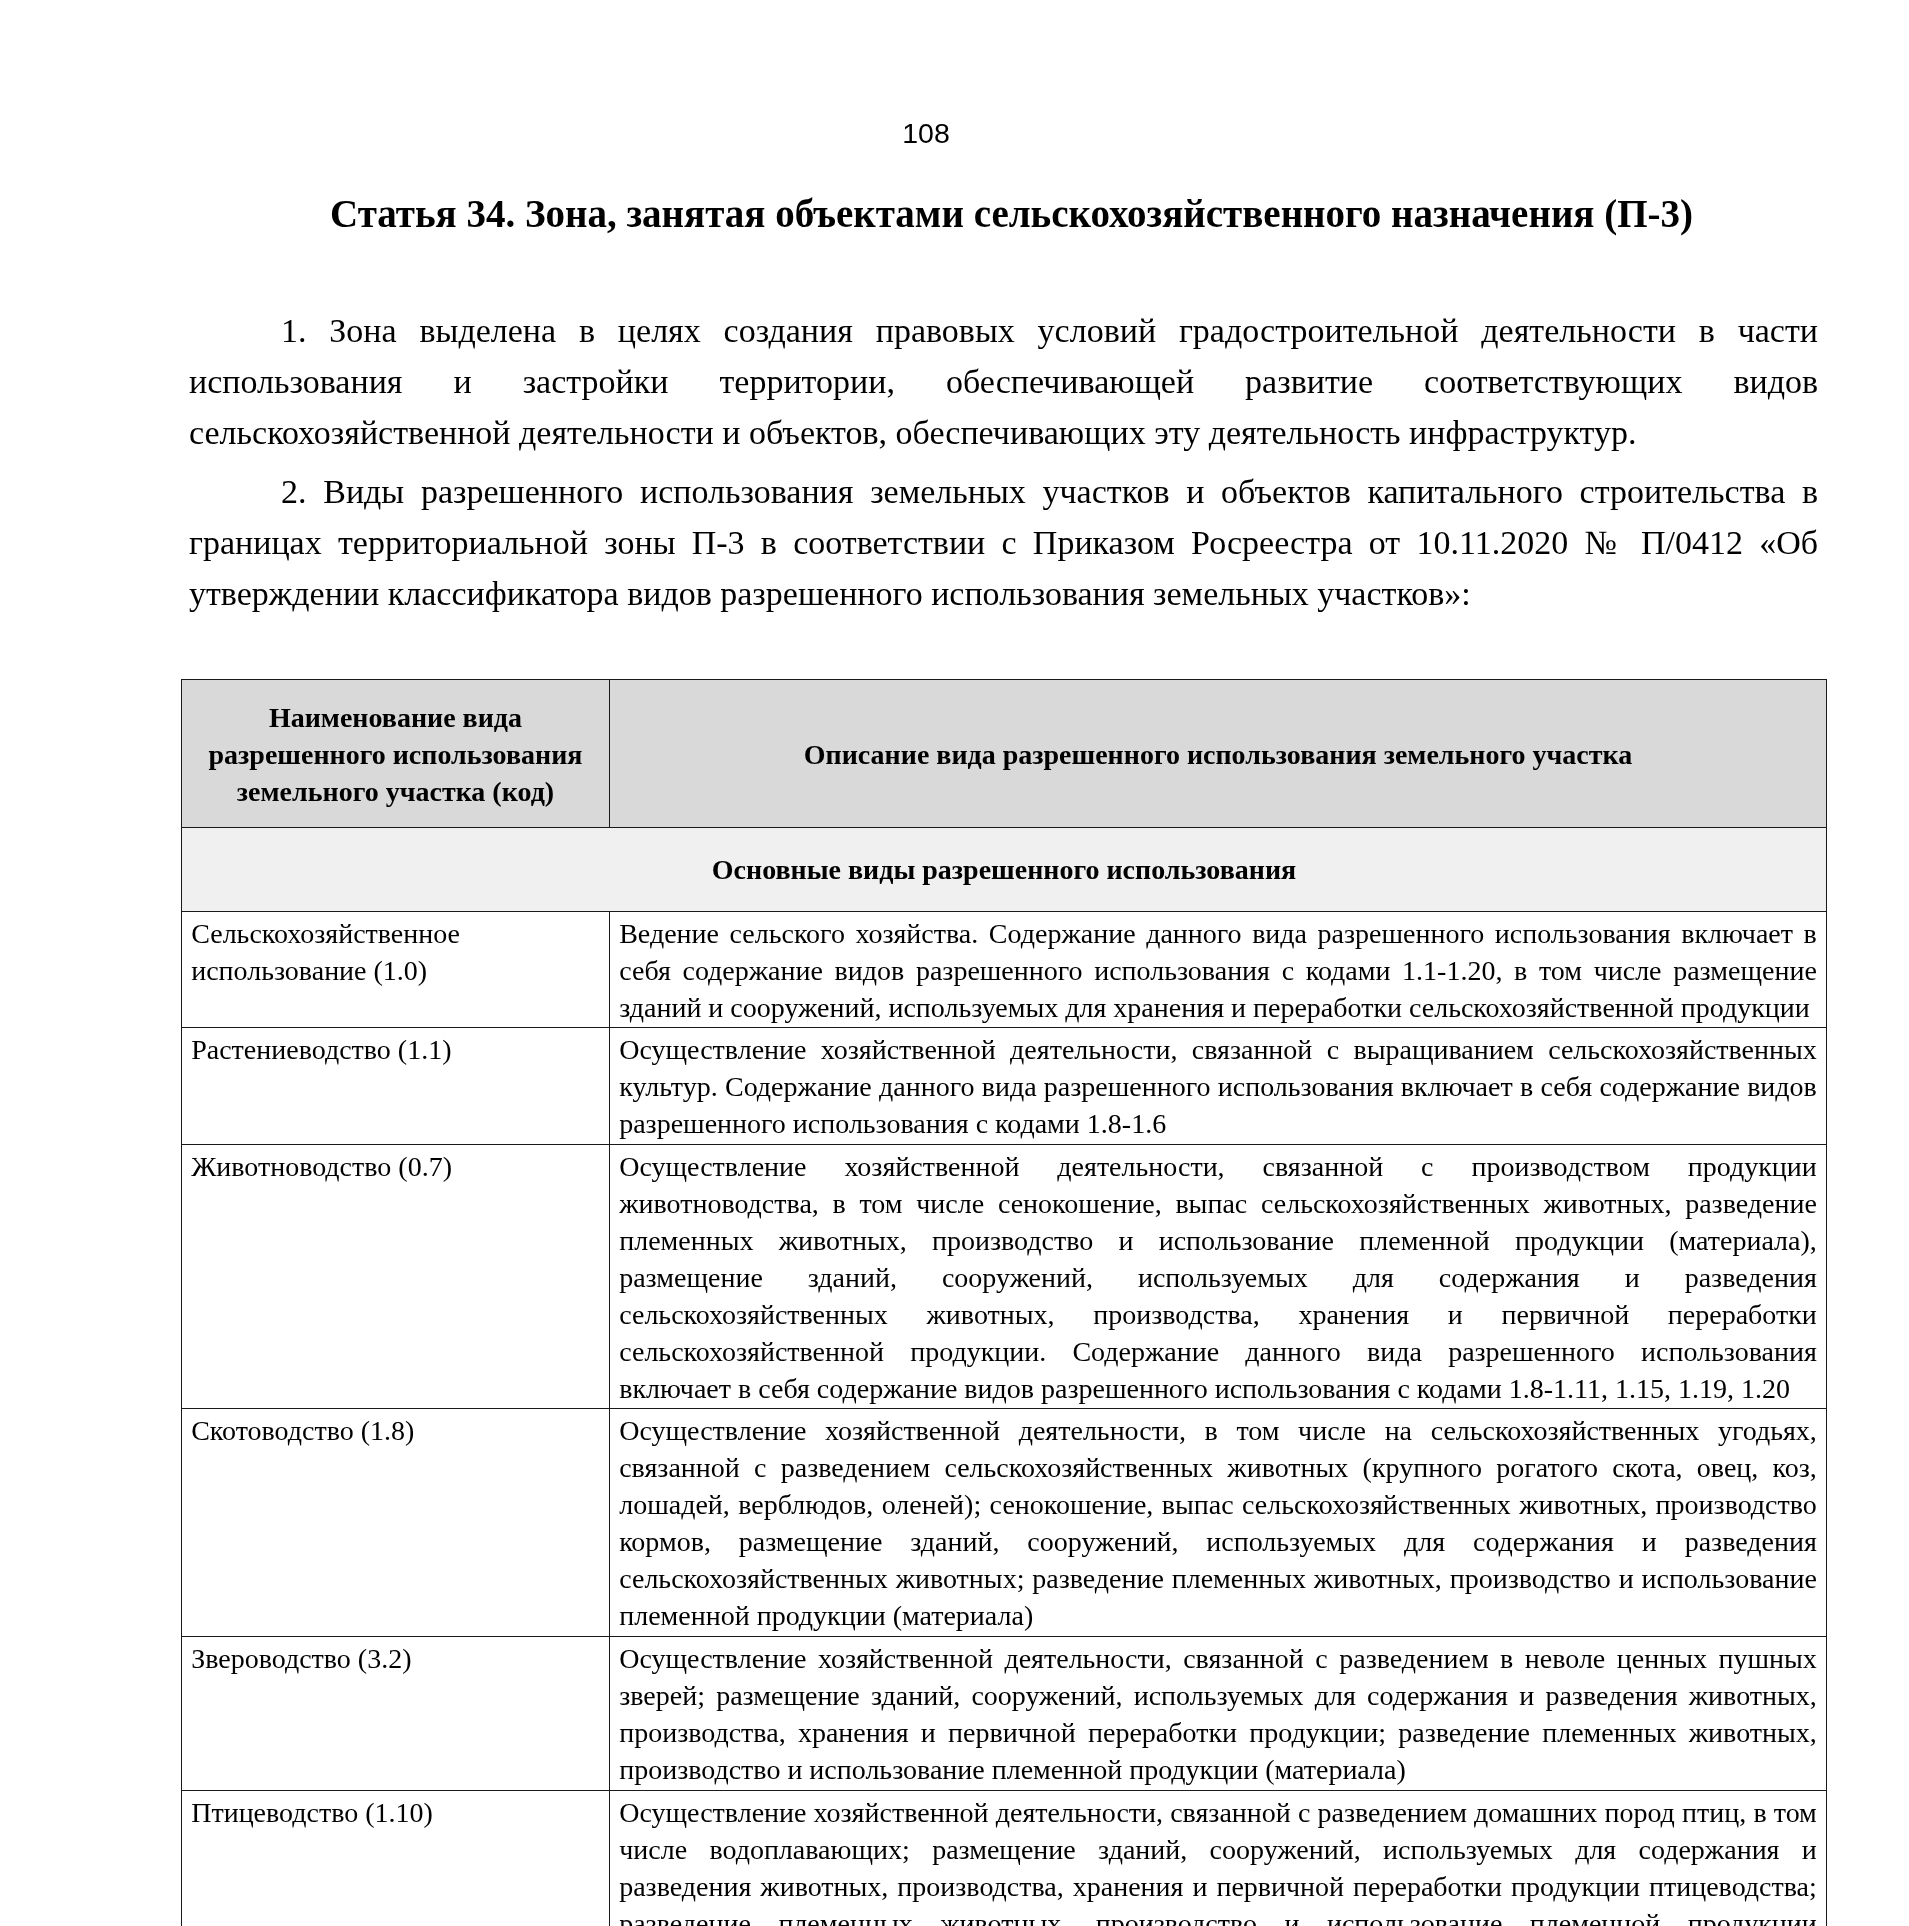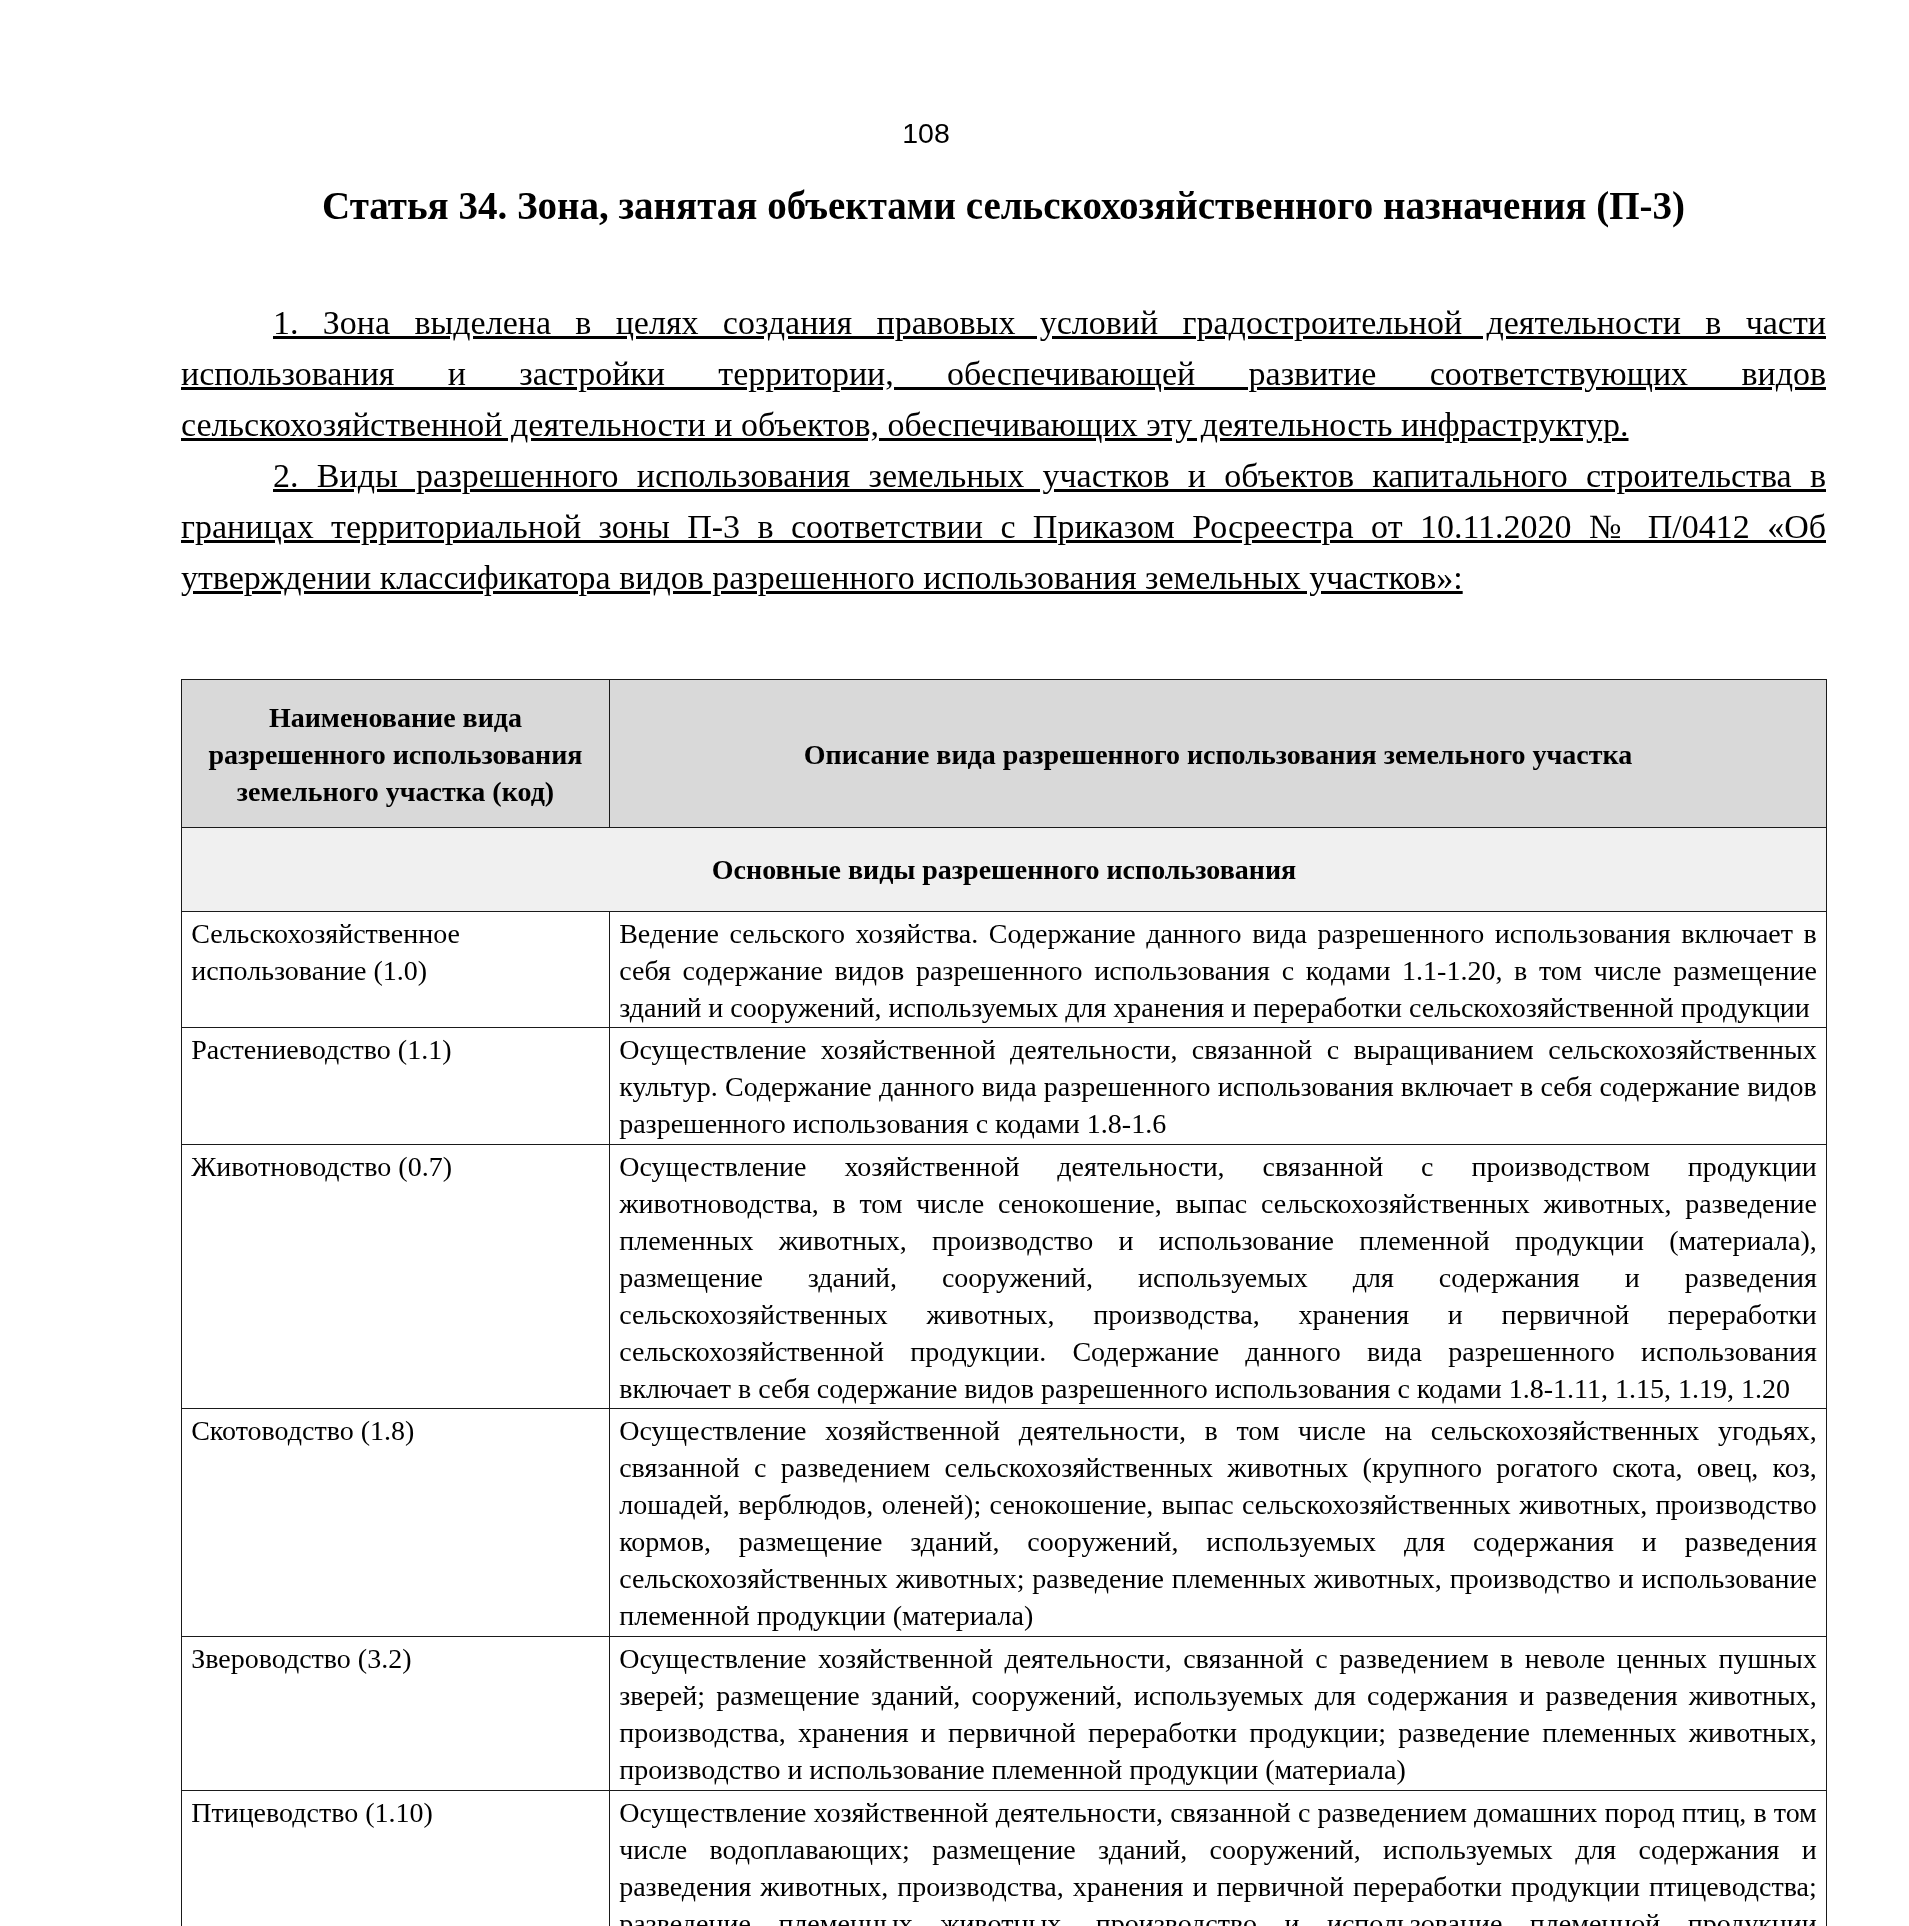--- a/index.html
+++ b/index.html
@@ -34,23 +34,22 @@
     .body-text {
       position: absolute;
       top: 297px;
       left: 181px;
       width: 1645px;
       font-size: 34px;
       line-height: 51px;
       text-align: justify;
     }
     .body-text p {
-      margin: 0;
+      margin: 8px;
       text-indent: 92px;
-      text-decoration: underline;
     }
     table.zone-table {
       position: absolute;
       top: 679px;
       left: 181px;
       width: 1644px;
       border-collapse: collapse;
       table-layout: fixed;
       font-size: 28px;
       line-height: 37px;
@@ -79,21 +78,21 @@
       height: 65px;
       padding: 9px;
     }
     td.desc { text-align: justify; }
   </style>
 </head>
 <body>
 
 <div class="page-number">108</div>
 
-<h1 class="article-title" style="margin:0;">Статья 34. Зона, занятая объектами сельскохозяйственного назначения (П-3)</h1>
+<h1 class="article-title" style="margin:8px;">Статья 34. Зона, занятая объектами сельскохозяйственного назначения (П-3)</h1>
 
 <div class="body-text">
   <p>1. Зона выделена в целях создания правовых условий градостроительной деятельности в части использования и застройки территории, обеспечивающей развитие соответствующих видов сельскохозяйственной деятельности и объектов, обеспечивающих эту деятельность инфраструктур.</p>
   <p>2. Виды разрешенного использования земельных участков и объектов капитального строительства в границах территориальной зоны П-3 в соответствии с Приказом Росреестра от 10.11.2020 № П/0412 «Об утверждении классификатора видов разрешенного использования земельных участков»:</p>
 </div>
 
 <table class="zone-table">
   <colgroup>
       <col class="c1">
       <col class="c2">

